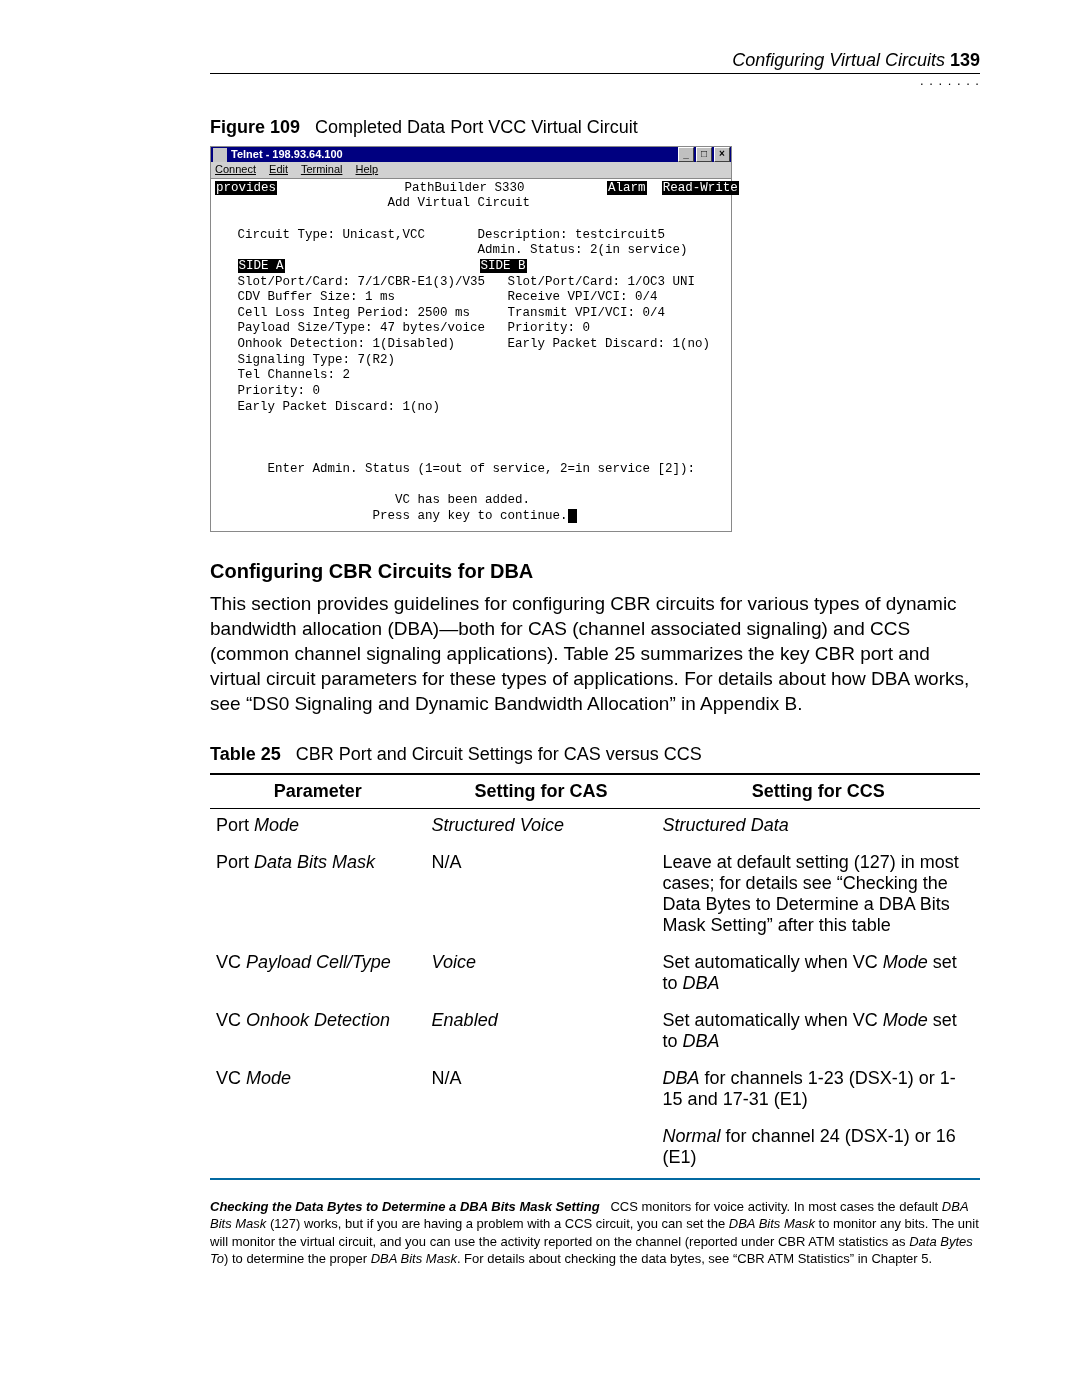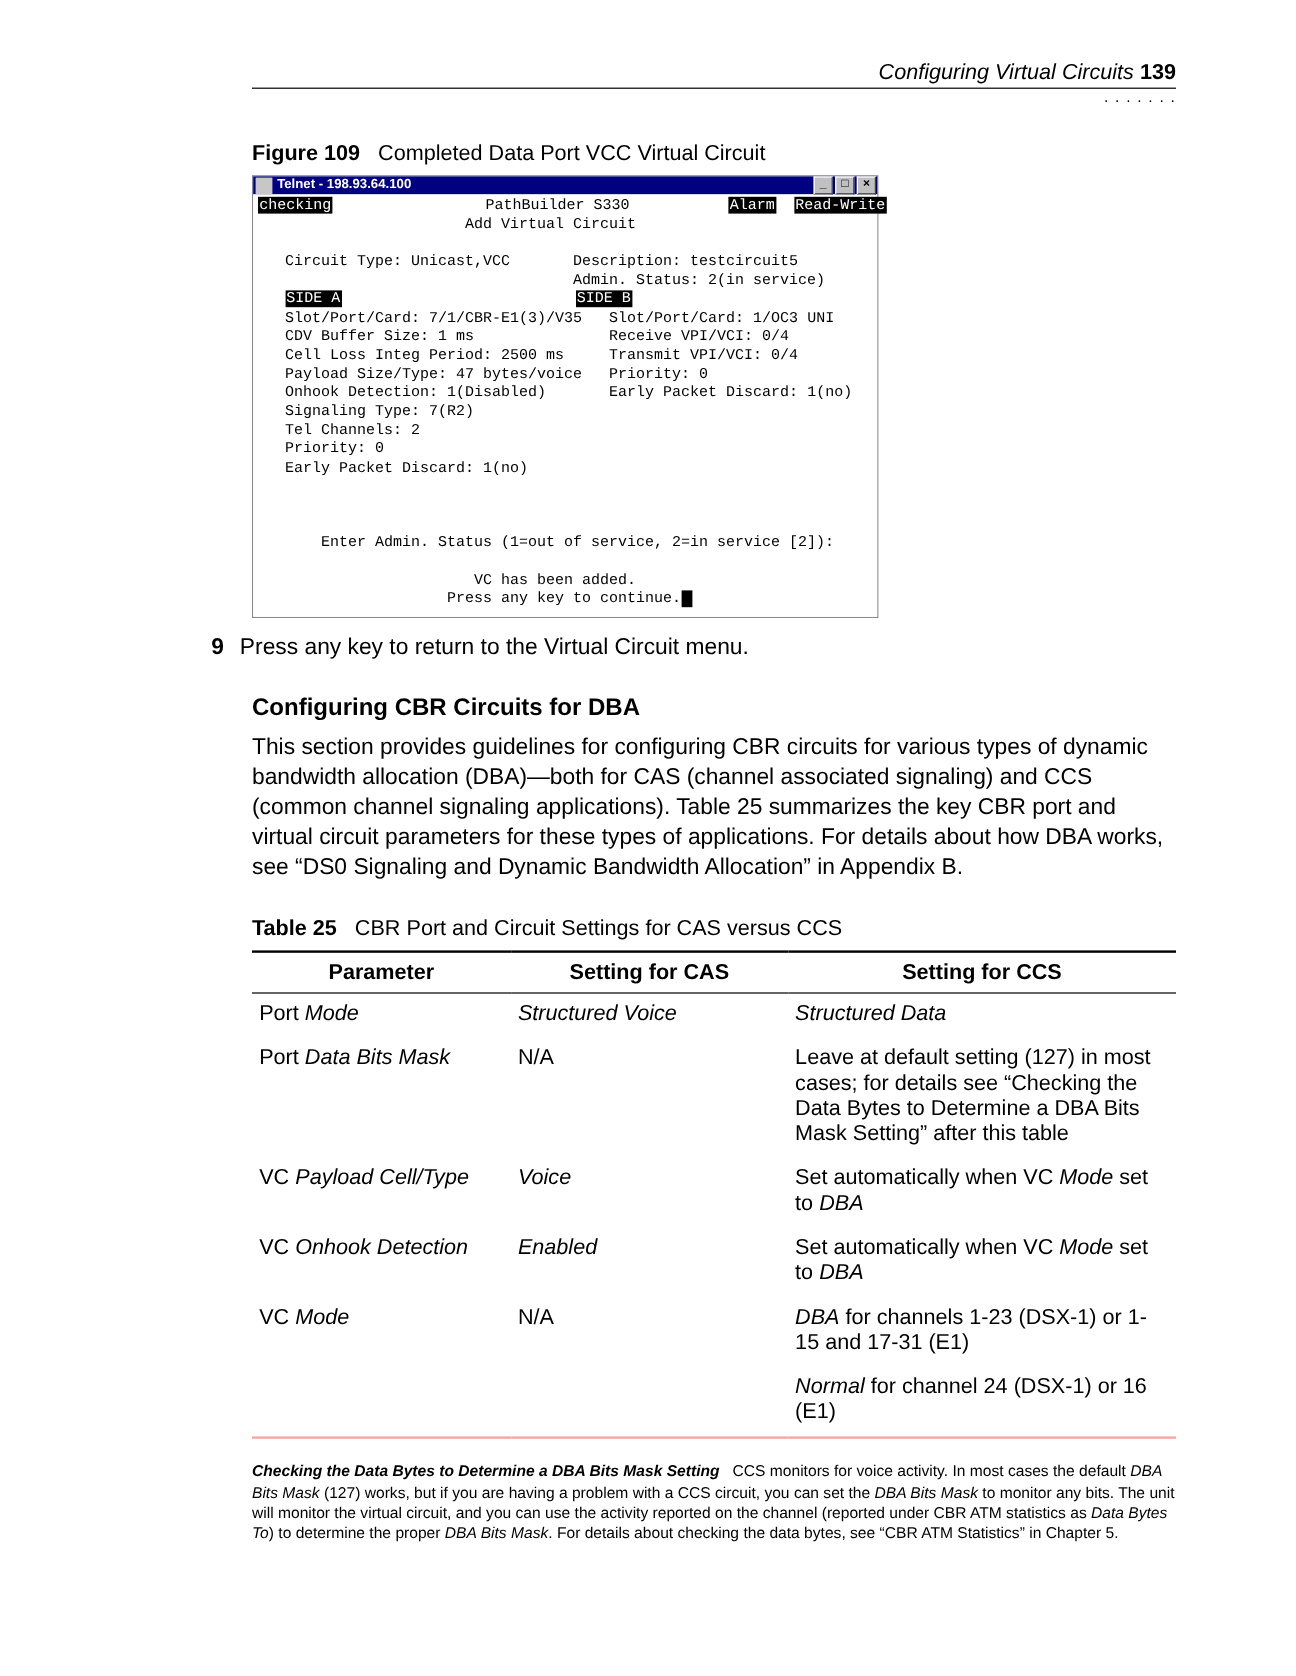--- a/index.html
+++ b/index.html
@@ -127,21 +127,21 @@
     font-weight: bold;
     border-top: 2px solid #000;
     border-bottom: 1px solid #000;
     padding: 6px 6px;
   }
   table.doc tbody td {
     vertical-align: top;
     padding: 6px 6px 10px 6px;
   }
   table.doc tbody tr.last td {
-    border-bottom: 2px solid #fca5a5;
+    border-bottom: 2px solid #0369a1;
   }
   .ital { font-style: italic; }
   .sub-row td { padding-top: 0; }
   .sec2 {
     font-size: 13px;
     line-height: 1.34;
     margin-top: 18px;
   }
   .sec2 .lead { font-weight: bold; font-style: italic; }
 </style>
@@ -161,21 +161,27 @@
   </div>
 
   <div class="telnet">
     <div class="titlebar">
       <span class="icon"></span>
       <span class="title">Telnet - 198.93.64.100</span>
       <span class="winbtn">_</span>
       <span class="winbtn">□</span>
       <span class="winbtn">×</span>
     </div>
-    <div class="term"><span class="inv">checking</span>                 <span>PathBuilder S330</span>           <span class="inv">Alarm</span>  <span class="inv">Read-Write</span>
+    <div class="menubar">
+      <span>Connect</span>
+      <span>Edit</span>
+      <span>Terminal</span>
+      <span>Help</span>
+    </div>
+    <div class="term"><span class="inv">provides</span>                 <span>PathBuilder S330</span>           <span class="inv">Alarm</span>  <span class="inv">Read-Write</span>
                        <span>Add Virtual Circuit</span>
 
    <span>Circuit Type: Unicast,VCC</span>       <span>Description: testcircuit5</span>
                                    <span>Admin. Status: 2(in service)</span>
    <span class="inv">SIDE A</span>                          <span class="inv">SIDE B</span>
    <span>Slot/Port/Card: 7/1/CBR-E1(3)/V35</span>   <span>Slot/Port/Card: 1/OC3 UNI</span>
    <span>CDV Buffer Size: 1 ms</span>               <span>Receive VPI/VCI: 0/4</span>
    <span>Cell Loss Integ Period: 2500 ms</span>     <span>Transmit VPI/VCI: 0/4</span>
    <span>Payload Size/Type: 47 bytes/voice</span>   <span>Priority: 0</span>
    <span>Onhook Detection: 1(Disabled)</span>       <span>Early Packet Discard: 1(no)</span>
@@ -185,24 +191,20 @@
    <span>Early Packet Discard: 1(no)</span>
 
 
 
        <span>Enter Admin. Status (1=out of service, 2=in service [2]):</span>
 
                         <span>VC has been added.</span>
                      <span>Press any key to continue.</span><span class="inv"> </span></div>
   </div>
 
-  <div class="step">
-    <b>9</b>
-    <span>Press any key to return to the Virtual Circuit menu.</span>
-  </div>
 
   <h3 class="sect">Configuring CBR Circuits for DBA</h3>
   <p class="body">This section provides guidelines for configuring CBR circuits for various types of dynamic bandwidth allocation (DBA)—both for CAS (channel associated signaling) and CCS (common channel signaling applications). Table 25 summarizes the key CBR port and virtual circuit parameters for these types of applications. For details about how DBA works, see “DS0 Signaling and Dynamic Bandwidth Allocation” in Appendix B.</p>
 
   <div class="tabcap">
     <b>Table 25</b>
     &nbsp;&nbsp;<span>CBR Port and Circuit Settings for CAS versus CCS</span>
   </div>
 
   <table class="doc">

